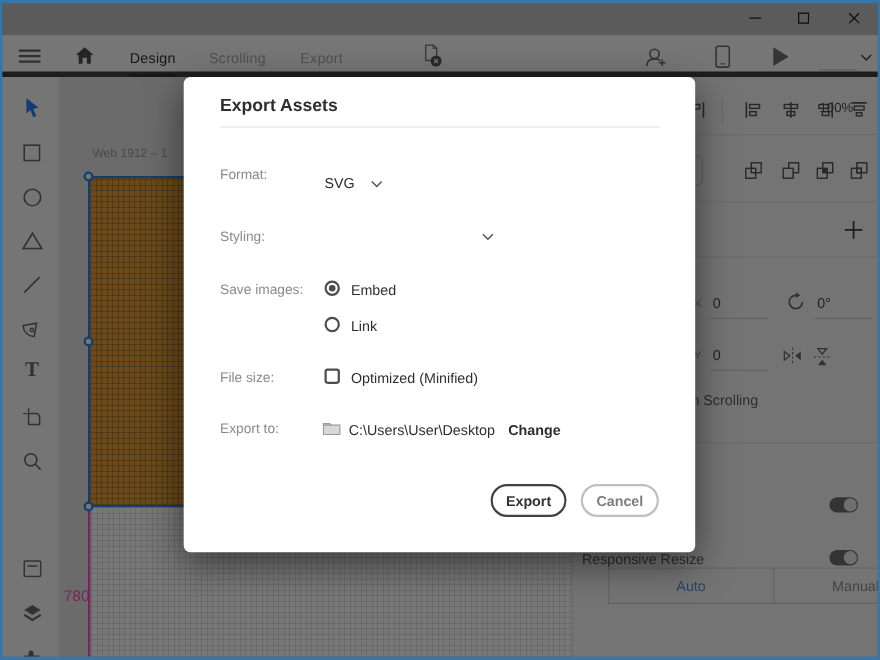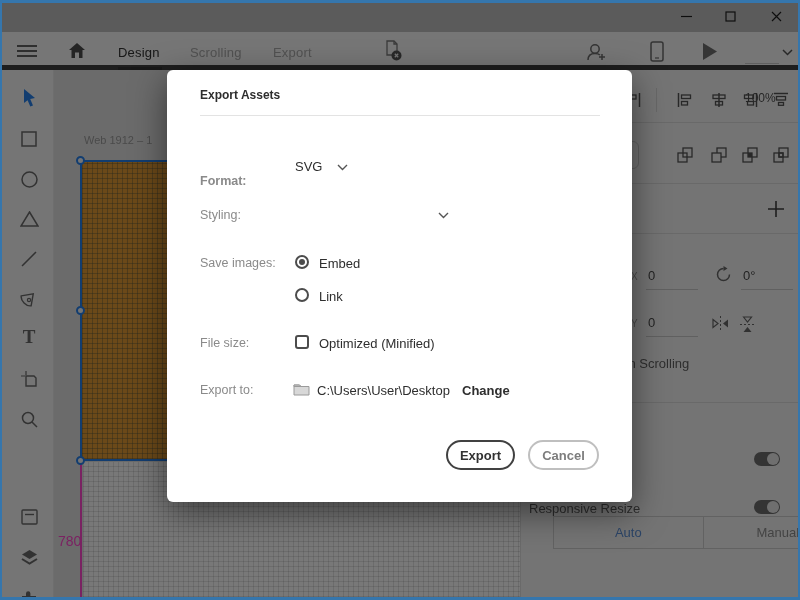--- a/index.html
+++ b/index.html
@@ -65,21 +65,21 @@
   .seg-cell { flex:1; display:flex; align-items:center; justify-content:center; font-size:13px; }
   .seg-cell + .seg-cell { border-left:1px solid #cdcdcd; }
   #seg-auto{ color:#5b8ed6; } #seg-manual{ color:#8d8d8d; }
   .partial-ctl { position:absolute; left:40px; top:71px; width:78px; height:28px; border:1px solid #c9c9c9; border-radius:6px; }
 
   
   .overlay { position:absolute; inset:0; background:rgba(0,0,0,0.52); z-index:100; }
 
   
   .dialog { position:absolute; left:167px; top:70px; width:465px; height:432px; background:#ffffff; border-radius:6px; z-index:200; box-shadow:0 10px 34px rgba(0,0,0,.5); }
-  .dlg-title { position:absolute; left:33px; top:18px; font-size:12px; font-weight:bold; color:#2d2d2d; }
+  .dlg-title { position:absolute; left:33px; top:18px; font-size:16px; font-weight:bold; color:#2d2d2d; }
   .dlg-divider { position:absolute; left:33px; top:45px; width:400px; height:1px; background:#e3e3e3; }
   .dlg-label { position:absolute; left:33px; font-size:12.5px; color:#8a8a8a; }
   .dlg-value { position:absolute; font-size:13px; color:#2e2e2e; }
   .radio { position:absolute; left:128px; width:14px; height:14px; border:2px solid #4c4c4c; border-radius:50%; }
   .radio.sel::after { content:""; position:absolute; left:2px; top:2px; width:6px; height:6px; background:#4c4c4c; border-radius:50%; }
   .checkbox { position:absolute; left:128px; width:14px; height:14px; border:2px solid #4c4c4c; border-radius:3px; }
   .dlg-change { position:absolute; left:295px; font-size:13px; font-weight:bold; color:#2e2e2e; }
   .pill { position:absolute; top:370px; height:30px; border-radius:15px; background:#fff; display:flex; align-items:center; justify-content:center; font-size:13px; font-weight:bold; }
   #btn-export { left:279px; width:69px; border:2px solid #414141; color:#323232; }
   #btn-cancel { left:361px; width:71px; border:2px solid #bfbfbf; color:#7d7d7d; }
@@ -367,21 +367,21 @@
     <div class="seg-cell" id="seg-manual">Manual</div>
   </div>
 </div>
 
 <div class="overlay"></div>
 
 <div class="dialog">
   <div class="dlg-title">Export Assets</div>
   <div class="dlg-divider"></div>
 
-  <span class="dlg-label" style="top:104px;font-weight:bold;">Format:</span>
+  <span class="dlg-label" style="top:82px;">Format:</span>
   <span class="dlg-value" style="left:128px;top:89px;">SVG</span>
   <div class="abs" style="left:170px;top:94px;">
     <svg width="11" height="7">
         <polyline points="1,1 5.5,5.5 10,1" fill="none" stroke="#555" stroke-width="1.4"></polyline>
       </svg>
   </div>
 
   <span class="dlg-label" style="top:138px;">Styling:</span>
   <div class="abs" style="left:271px;top:142px;">
     <svg width="11" height="7">

